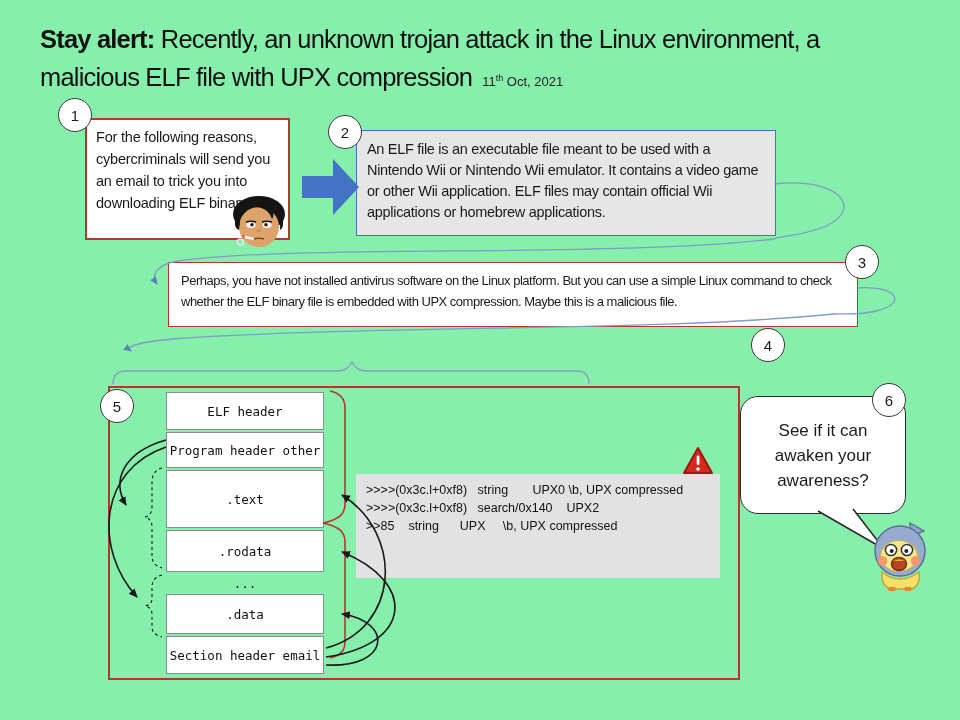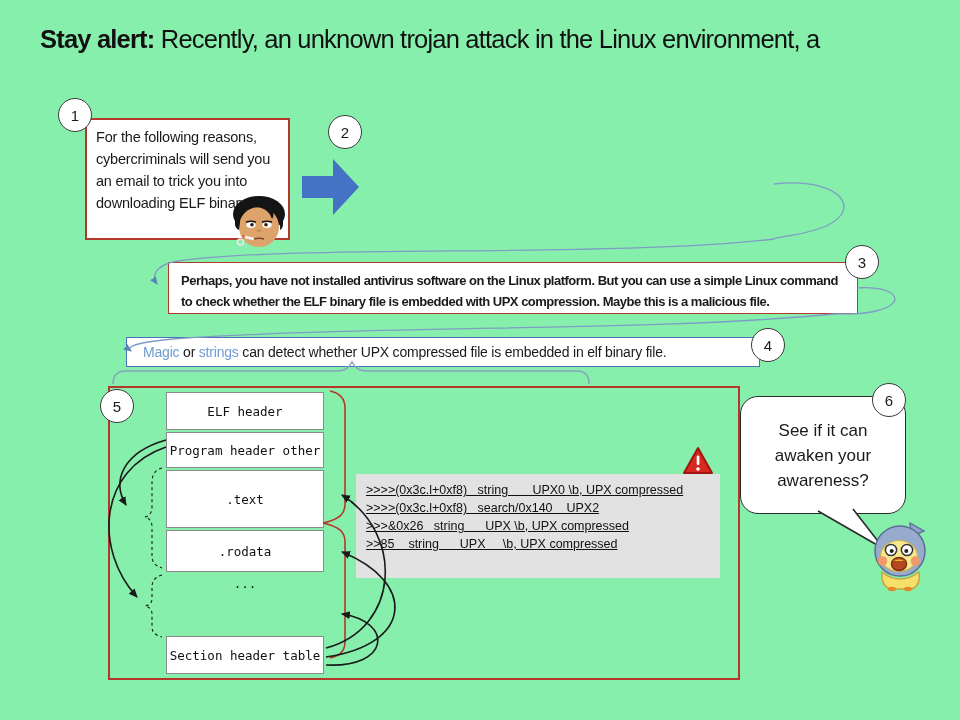--- a/index.html
+++ b/index.html
@@ -11,40 +11,40 @@
   .title b{font-weight:700;}
   .title .date{font-size:13px;letter-spacing:0;margin-left:10px;color:#222;}
   .title .date sup{font-size:9px;}
   
   .stepbox{position:absolute;box-sizing:border-box;background:#fff;z-index:4;}
   .red-border{border:2px solid #b5362b;}
   .box1{left:85px;top:118px;width:205px;height:122px;padding:6px 6px 6px 9px;
         font-size:14.5px;letter-spacing:-0.2px;line-height:22px;}
   .box2{left:356px;top:130px;width:420px;height:106px;background:#e7e6e6;
         border:1.5px solid #4a72b8;padding:8px 10px;font-size:14.5px;letter-spacing:-0.3px;line-height:21px;}
-  .box3{left:168px;top:262px;width:690px;height:52px;border:1.5px solid #b5362b;
-        padding:7px 5px 7px 12px;font-size:13px;letter-spacing:-0.5px;line-height:21px;font-weight:bold;}
+  .box3{left:168px;top:262px;width:690px;height:65px;border:1.5px solid #b5362b;
+        padding:7px 5px 7px 12px;font-size:13px;letter-spacing:-0.5px;line-height:21px;}
   .box4{left:126px;top:337px;width:634px;height:30px;border:1.3px solid #4a72b8;
         padding:0 0 0 16px;font-size:14px;letter-spacing:-0.2px;line-height:28px;}
   .box4 .blue-word{color:#6f9bd0;}
   .box5{left:108px;top:386px;width:632px;height:294px;border:2px solid #b5362b;background:transparent;}
   
   .badge{position:absolute;width:32px;height:32px;border-radius:50%;background:#fff;
          border:1.6px solid #3a3a3a;display:flex;align-items:center;justify-content:center;
          font-size:15px;z-index:20;}
   
   .elf-col{position:absolute;left:166px;top:392px;width:158px;height:282px;z-index:5;}
   .elf-row{position:absolute;left:0;width:158px;box-sizing:border-box;border:1px solid #8c8c8c;
            background:#fff;display:flex;align-items:center;justify-content:center;
            font-family:"DejaVu Sans Mono",monospace;font-size:12.5px;color:#111;}
   .elf-row.noborder{border:none;background:transparent;}
   
   .outbox{position:absolute;left:356px;top:474px;width:364px;height:104px;background:#e2e2e2;
           padding:7px 10px;box-sizing:border-box;z-index:4;}
-  .out-line{white-space:pre;font-size:12.5px;line-height:18px;color:#111;text-decoration:underline;}
+  .out-line{white-space:pre;font-size:12.5px;line-height:18px;color:#111;}
   
   .bubble{position:absolute;left:740px;top:396px;width:166px;height:118px;box-sizing:border-box;
           border:1.8px solid #2b2b2b;border-radius:18px;background:#fff;z-index:8;
           display:flex;align-items:center;justify-content:center;text-align:center;
           font-size:17px;line-height:25px;padding:6px 14px;}
   
   .overlay{position:absolute;left:0;top:0;z-index:12;pointer-events:none;}
   .icon-abs{position:absolute;z-index:9;}
   .blue-line{fill:none;stroke:#7f9cc4;stroke-width:1.3;}
   .brace-line{fill:none;stroke:#8aa3bf;stroke-width:1.5;}
@@ -52,20 +52,21 @@
   .dash-line{fill:none;stroke:#1a1a1a;stroke-width:1.1;stroke-dasharray:3 3;}
   .red-line{fill:none;stroke:#b5362b;stroke-width:1.6;}
 </style>
 </head>
 <body>
 
 <div class="canvas">
 
   <div class="title">
     <div><b>Stay alert:</b><span> Recently, an unknown trojan attack in the Linux environment, a</span></div>
+    <div><span>malicious ELF file with UPX compression</span><span class="date"><span>11</span><sup>th</sup><span> Oct, 2021</span></span></div>
   </div>
 
   <div class="stepbox red-border box1">
     <span>For the following reasons, cybercriminals will send you an email to trick you into downloading ELF binary files.</span>
   </div>
 
   <svg class="icon-abs" style="left:228px;top:192px;" width="62" height="58" viewBox="0 0 62 58">
     <ellipse cx="31" cy="22" rx="26" ry="18" fill="#141414"></ellipse>
     <ellipse cx="31" cy="35" rx="20" ry="20" fill="#dda36b"></ellipse>
     <path d="M 7 32 Q 6 6 31 5 Q 56 6 55 32 Q 55 36 52 38 Q 53 20 44 17 Q 47 24 44 27 Q 40 15 26 15 Q 12 17 12 30 L 11 38 Q 7 36 7 32 Z" fill="#141414"></path>
@@ -79,44 +80,44 @@
     <path d="M 26 47 Q 31 45.5 36 47" stroke="#7a4a28" stroke-width="1.5" fill="none"></path>
     <rect x="16" y="44.5" width="10" height="2.6" rx="1.2" fill="#f4f4f4" transform="rotate(14 21 46)"></rect>
     <circle cx="15.5" cy="44.5" r="1.4" fill="#e06030"></circle>
     <circle cx="12.5" cy="50" r="3" fill="none" stroke="#e8e8e8" stroke-width="1.6"></circle>
   </svg>
 
   <svg class="icon-abs" style="left:302px;top:157px;z-index:5;" width="58" height="60" viewBox="0 0 58 60">
     <polygon points="0,19 31,19 31,2 57,30 31,58 31,41 0,41" fill="#4472c4"></polygon>
   </svg>
 
+  <div class="stepbox box2">
+    <span>An ELF file is an executable file meant to be used with a Nintendo Wii or Nintendo Wii emulator. It contains a video game or other Wii application. ELF files may contain official Wii applications or homebrew applications.</span>
+  </div>
 
   <div class="stepbox box3">
     <span>Perhaps, you have not installed antivirus software on the Linux platform. But you can use a simple Linux command to check whether the ELF binary file is embedded with UPX compression. Maybe this is a malicious file.</span>
   </div>
 
-  <div class="stepbox box4">
-    <span class="blue-word">Magic</span><span> or </span><span class="blue-word">strings</span><span> can detect whether UPX compressed file is embedded in elf binary file.</span>
-  </div>
 
   <div class="stepbox red-border box5"></div>
 
   <div class="elf-col">
     <div class="elf-row" style="top:0;height:38px;">ELF header</div>
     <div class="elf-row" style="top:40px;height:36px;">Program header other</div>
     <div class="elf-row" style="top:78px;height:58px;">.text</div>
     <div class="elf-row" style="top:138px;height:42px;">.rodata</div>
     <div class="elf-row noborder" style="top:182px;height:18px;">...</div>
-    <div class="elf-row" style="top:244px;height:38px;">Section header table</div>
+    <div class="elf-row" style="top:202px;height:40px;">.data</div>
+    <div class="elf-row" style="top:244px;height:38px;">Section header email</div>
   </div>
 
   <div class="outbox">
     <div class="out-line">&gt;&gt;&gt;&gt;(0x3c.l+0xf8)   string       UPX0 \b, UPX compressed</div>
     <div class="out-line">&gt;&gt;&gt;&gt;(0x3c.l+0xf8)   search/0x140    UPX2</div>
-    <div class="out-line">&gt;&gt;&gt;&amp;0x26   string      UPX \b, UPX compressed</div>
     <div class="out-line">&gt;&gt;85    string      UPX     \b, UPX compressed</div>
   </div>
 
   <svg class="icon-abs" style="left:682px;top:446px;" width="32" height="30" viewBox="0 0 32 30">
     <path d="M16 2 L30 27 L2 27 Z" fill="#d42a20" stroke="#a51212" stroke-width="2" stroke-linejoin="round"></path>
     <rect x="14.7" y="9.5" width="2.7" height="9.5" rx="1.3" fill="#fff"></rect>
     <circle cx="16" cy="23" r="1.8" fill="#fff"></circle>
   </svg>
 
   <div class="bubble">

